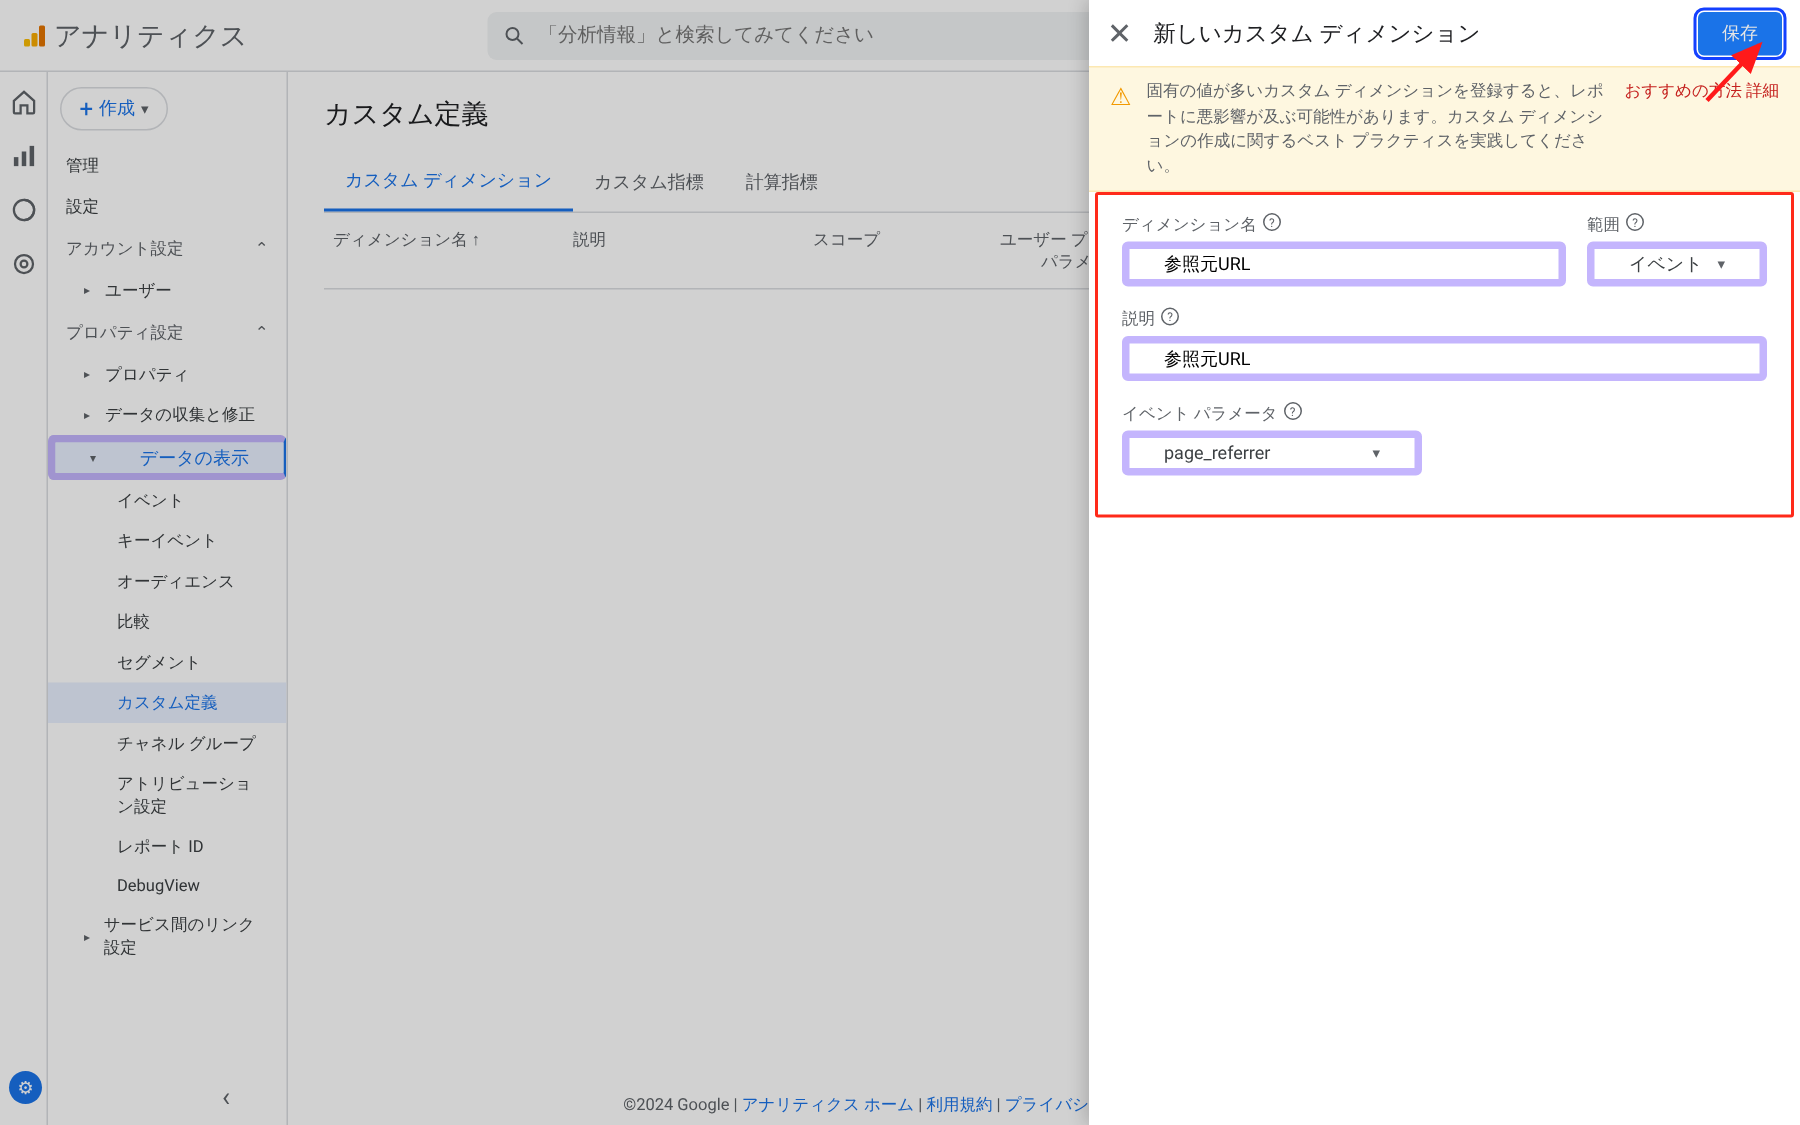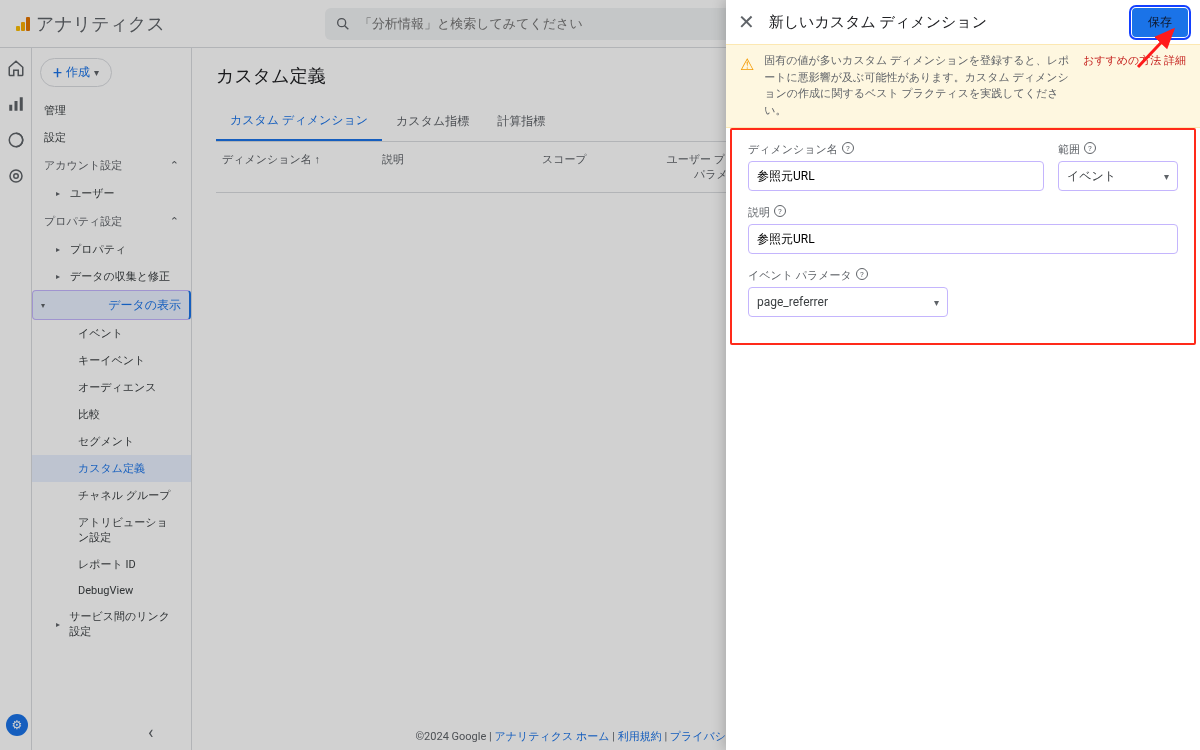--- a/index.html
+++ b/index.html
@@ -58,31 +58,31 @@
 .gear-fab { position: absolute; left: 6px; bottom: 14px; width: 22px; height: 22px; background: #1a73e8; border-radius: 50%; display: flex; align-items: center; justify-content: center; color: #fff; font-size: 12px; cursor: pointer; }
 
 
 .dim { position: absolute; inset: 0; background: rgba(0,0,0,0.18); }
 
 
 .panel { position: absolute; top: 0; right: 0; width: 474px; height: 100%; background: #fff; box-shadow: -2px 0 12px rgba(0,0,0,0.2); display: flex; flex-direction: column; }
 .p-hdr { display: flex; align-items: center; height: 44px; padding: 0 12px; gap: 14px; }
 .p-hdr .close { font-size: 20px; color: #5f6368; cursor: pointer; }
 .p-hdr .ttl { font-size: 15px; color: #202124; flex: 1; }
-.save-btn { background: #1a73e8; color: #0f172a; border: none; border-radius: 4px; padding: 6px 16px; font-size: 12px; cursor: pointer; outline: 2px solid #1440ff; outline-offset: 1px; }
+.save-btn { background: #1a73e8; color: #e5e5e5; border: none; border-radius: 4px; padding: 6px 16px; font-size: 12px; cursor: pointer; outline: 2px solid #1440ff; outline-offset: 1px; }
 .warn { background: #fef7e0; border-top: 1px solid #fce8b2; border-bottom: 1px solid #fce8b2; padding: 8px 14px; display: flex; gap: 10px; font-size: 11px; color: #5f6368; line-height: 1.5; }
 .warn .tri { color: #f29900; font-size: 16px; flex-shrink: 0; }
 .warn .lnk { color: #c5221f; cursor: pointer; flex-shrink: 0; margin-left: auto; }
 .form { padding: 12px 16px; border: 2px solid #ff2a1a; margin: 0 4px; border-radius: 2px; }
 .frow { display: flex; gap: 14px; margin-bottom: 14px; }
 .fcol { flex: 1; display: flex; flex-direction: column; gap: 4px; }
 .fcol.sm { flex: 0 0 120px; }
 .lbl { font-size: 11px; color: #5f6368; display: flex; align-items: flex-start; gap: 4px; }
 .q { display: inline-flex; width: 12px; height: 12px; border: 1px solid #5f6368; border-radius: 50%; align-items: center; justify-content: center; font-size: 8px; }
-.inp, .sel { border: 1px solid #c4b5fd; border-radius: 4px; height: 30px; padding: 0 8px; font-size: 12px; color: #3c4043; background: #fff; display: flex; align-items: center; }
+.inp, .sel { border: 5px solid #c4b5fd; border-radius: 4px; height: 30px; padding: 0 23px; font-size: 12px; color: #3c4043; background: #fff; display: flex; align-items: center; }
 .inp input { border: none; outline: none; width: 100%; font-size: 12px; }
 .sel { justify-content: space-between; cursor: pointer; }
 .sel .dd { font-size: 10px; color: #5f6368; }
 
 
 .arrow { position: absolute; top: 22px; right: 12px; width: 60px; height: 50px; pointer-events: none; }
 
 svg { display: block; }
 </style>
 </head>

